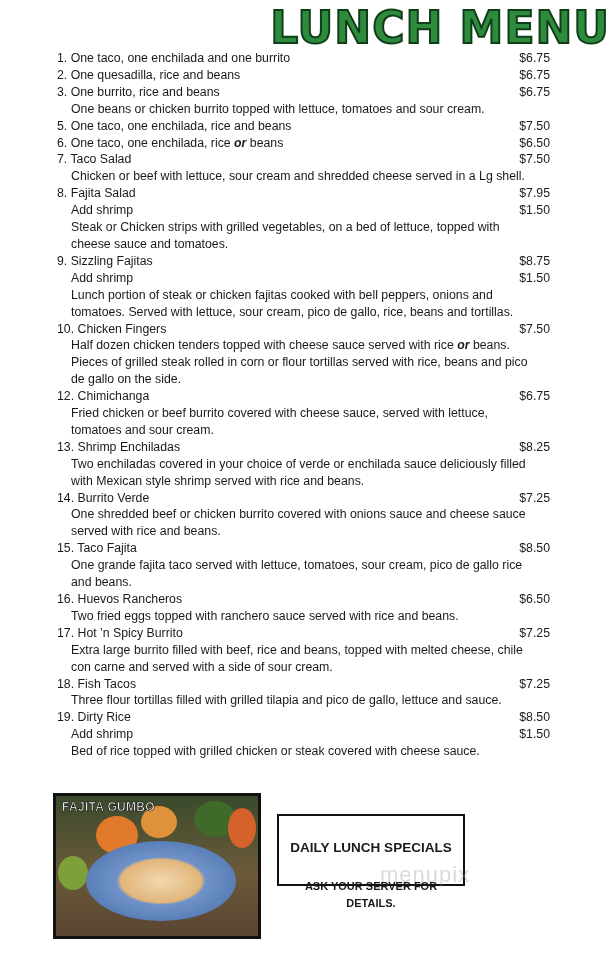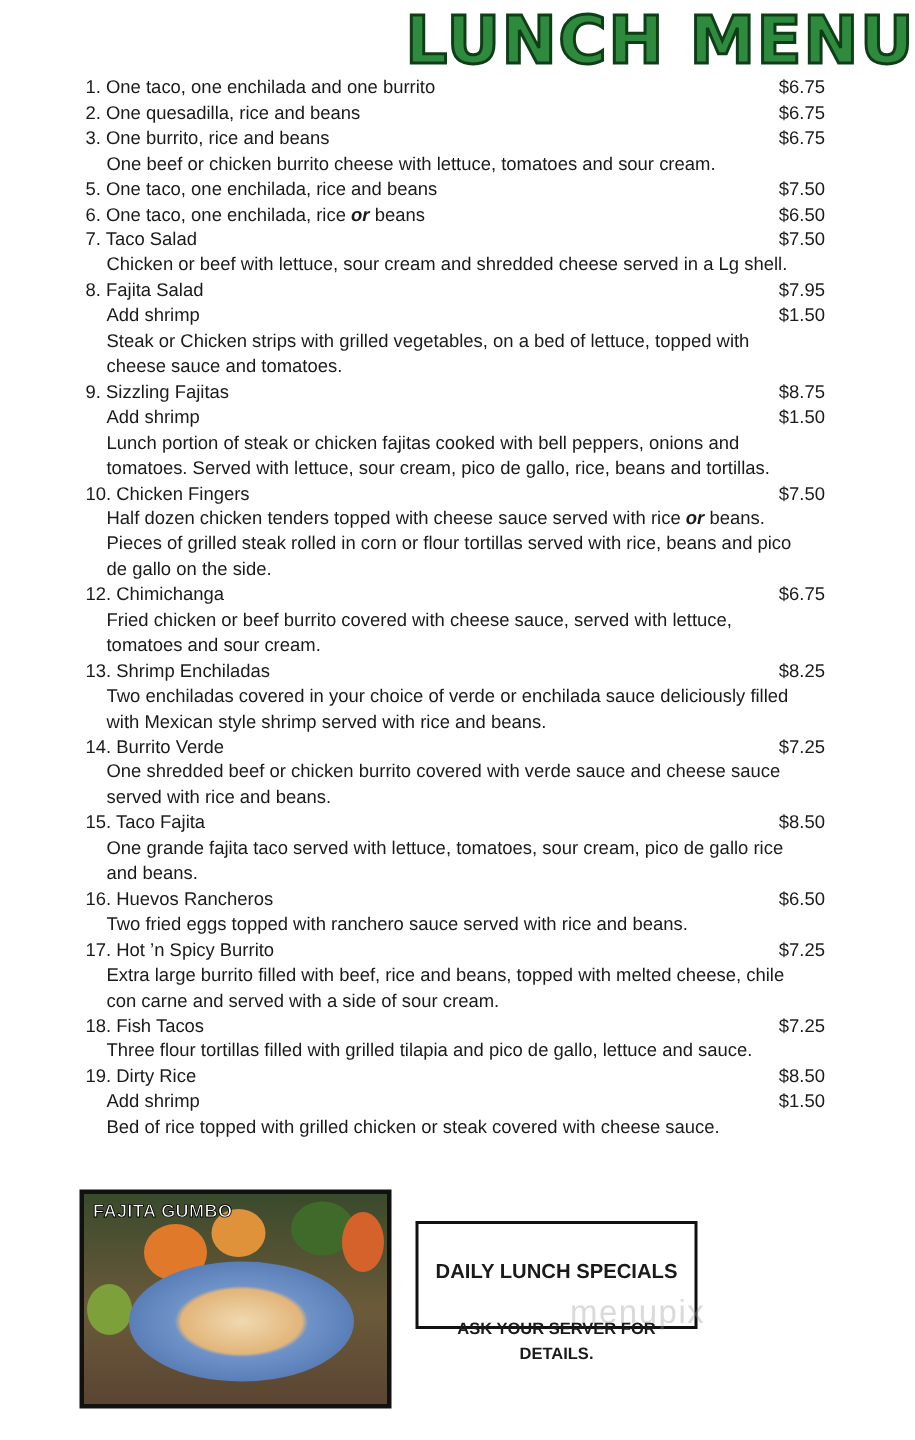--- a/index.html
+++ b/index.html
@@ -58,21 +58,21 @@
   <div class="row">
     <span>2. One quesadilla, rice and beans</span>
     <span class="price">$6.75</span>
   </div>
 
   <div class="row">
     <span>3. One burrito, rice and beans</span>
     <span class="price">$6.75</span>
   </div>
 
-  <div class="desc">One beef or chicken burrito cheese with lettuce, tomatoes and sour cream.</div>
+  <div class="desc">One beans or chicken burrito topped with lettuce, tomatoes and sour cream.</div>
 
   <div class="row">
     <span>5. One taco, one enchilada, rice and beans</span>
     <span class="price">$7.50</span>
   </div>
 
   <div class="row">
     <span><span>6. One taco, one enchilada, rice </span><b><i>or</i></b><span> beans</span></span>
     <span class="price">$6.50</span>
   </div>
@@ -120,21 +120,21 @@
   <div class="row">
     <span>13. Shrimp Enchiladas</span>
     <span class="price">$8.25</span>
   </div>
   <div class="desc">Two enchiladas covered in your choice of verde or enchilada sauce deliciously filled with Mexican style shrimp served with rice and beans.</div>
 
   <div class="row">
     <span>14. Burrito Verde</span>
     <span class="price">$7.25</span>
   </div>
-  <div class="desc">One shredded beef or chicken burrito covered with verde sauce and cheese sauce served with rice and beans.</div>
+  <div class="desc">One shredded beef or chicken burrito covered with onions sauce and cheese sauce served with rice and beans.</div>
 
   <div class="row">
     <span>15. Taco Fajita</span>
     <span class="price">$8.50</span>
   </div>
   <div class="desc">One grande fajita taco served with lettuce, tomatoes, sour cream, pico de gallo rice and beans.</div>
 
   <div class="row">
     <span>16. Huevos Rancheros</span>
     <span class="price">$6.50</span>

